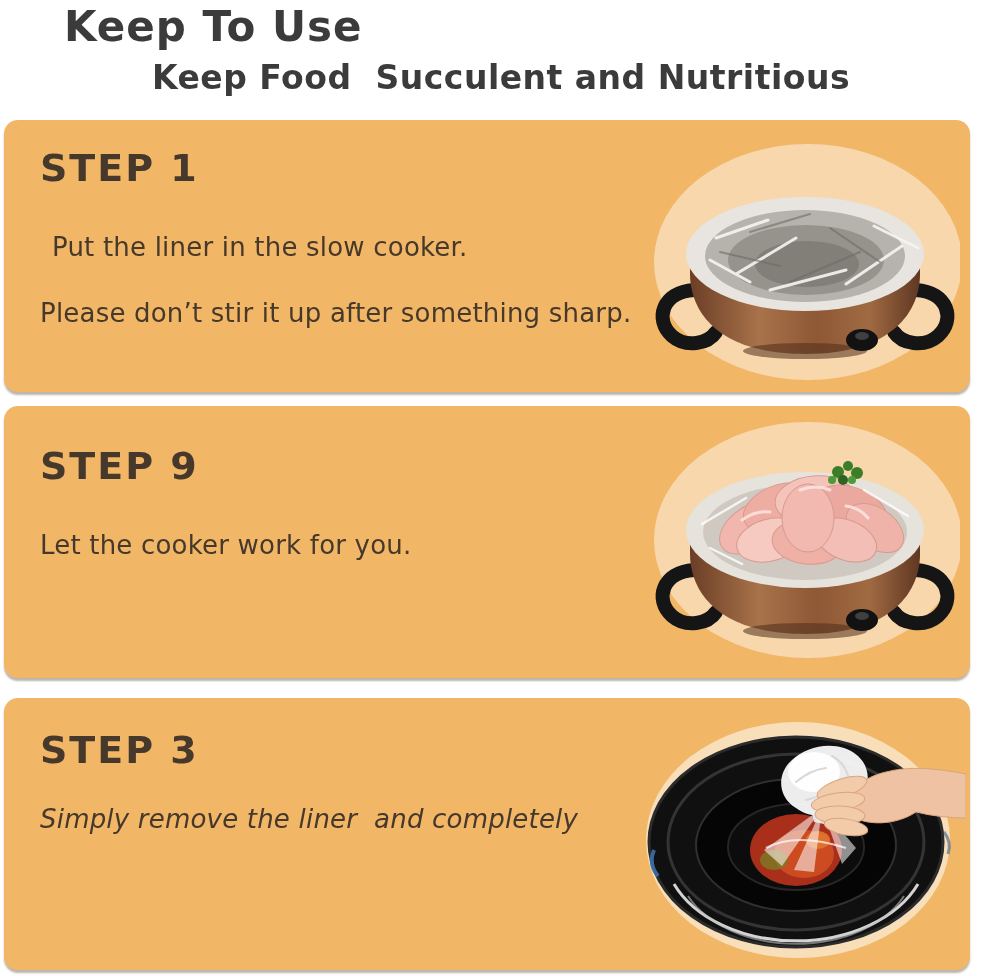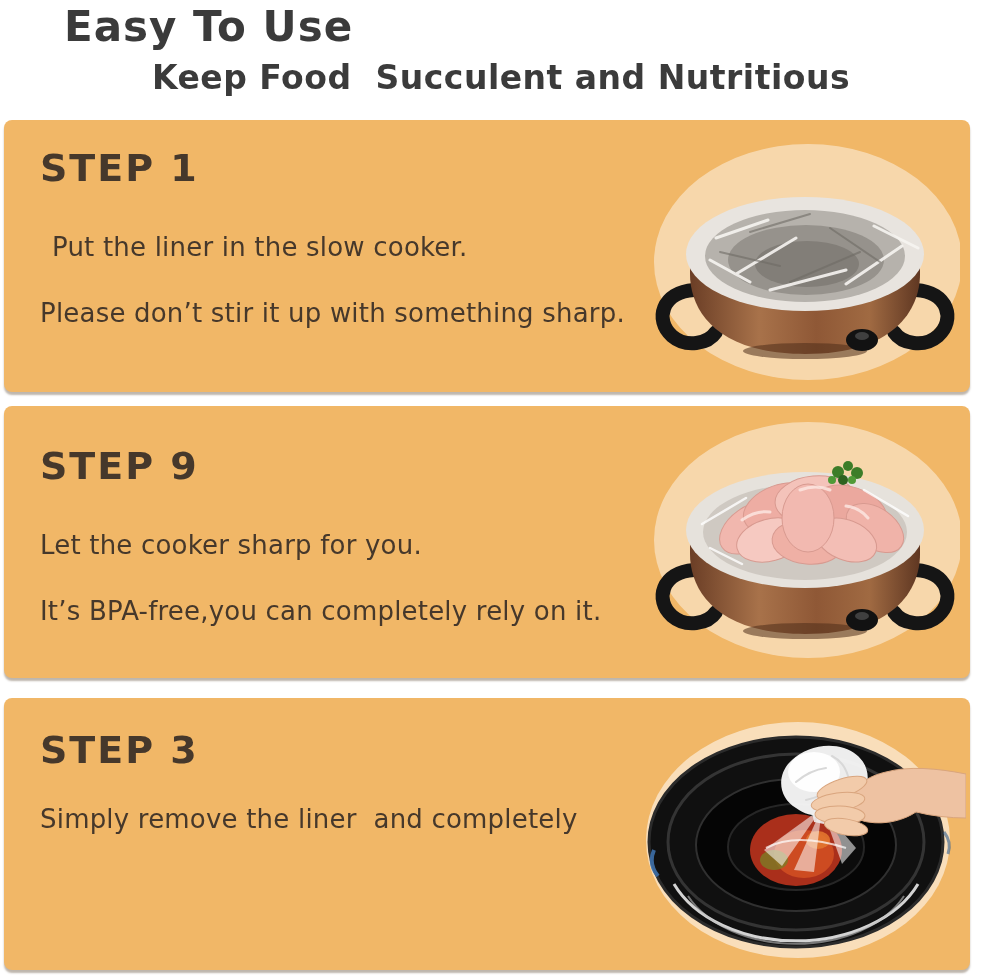--- a/index.html
+++ b/index.html
@@ -22,59 +22,59 @@
     color:var(--heading-text);white-space:pre;
   }
   .subtitle{
     position:absolute;left:152px;top:58px;
     font-size:33px;font-weight:bold;letter-spacing:0.5px;
     color:var(--heading-text);white-space:pre;
   }
   .panel{
     position:absolute;left:4px;width:966px;height:272px;
     background:var(--panel-background);
-    border-radius:8px;
+    border-radius:14px;
     box-shadow:0 3px 2px rgba(70,45,20,0.35);
   }
   .p1{top:120px;}
   .p2{top:406px;}
   .p3{top:698px;}
   .step-label{
     position:absolute;left:36px;top:26px;
     font-size:38px;font-weight:bold;letter-spacing:2px;
     color:var(--step-text);
   }
   .p2 .step-label{top:38px;}
   .p3 .step-label{top:30px;}
   .step-line{
     position:absolute;left:36px;
     font-size:26px;color:var(--step-text);
     letter-spacing:0.2px;white-space:pre;
   }
   .p1 .l1{top:112px;margin-left:12px;} .p1 .l2{top:178px;}
   .p2 .l1{top:124px;} .p2 .l2{top:190px;}
-  .p3 .l1{top:106px;} .p3 .l2{top:172px;}
+  .p3 .l1{top:106px;font-style:italic;} .p3 .l2{top:172px;}
   .photo{position:absolute;}
   .photo svg{display:block;width:100%;height:100%;}
   .photo1{right:10px;top:22px;width:310px;height:250px;}
   .photo2{right:10px;top:10px;width:310px;height:258px;}
   .photo3{right:4px;top:14px;width:320px;height:250px;}
 </style>
 </head>
 <body>
 
 <div class="page">
 
-  <div class="title">Easy To Use</div>
+  <div class="title">Keep To Use</div>
   <div class="subtitle">Keep Food  Succulent and Nutritious</div>
 
   <section class="panel p1">
     <div class="step-label">STEP 1</div>
     <div class="step-line l1">Put the liner in the slow cooker.</div>
-    <div class="step-line l2">Please don’t stir it up with something sharp.</div>
+    <div class="step-line l2">Please don’t stir it up after something sharp.</div>
     <div class="photo photo1">
       <svg viewBox="0 0 310 250" xmlns="http://www.w3.org/2000/svg">
         <defs>
           <linearGradient id="pot1" x1="0" y1="0" x2="1" y2="0">
             <stop offset="0" stop-color="#6b3e26"></stop>
             <stop offset="0.3" stop-color="#a8724a"></stop>
             <stop offset="0.55" stop-color="#8f5836"></stop>
             <stop offset="0.78" stop-color="#a06a42"></stop>
             <stop offset="1" stop-color="#5f3722"></stop>
           </linearGradient>
@@ -98,22 +98,21 @@
         <g>
           <ellipse cx="212" cy="198" rx="16" ry="11" fill="#121212"></ellipse>
           <ellipse cx="212" cy="194" rx="7" ry="4" fill="#3f3f3f"></ellipse>
         </g>
       </svg>
     </div>
   </section>
 
   <section class="panel p2">
     <div class="step-label">STEP 9</div>
-    <div class="step-line l1">Let the cooker sharp for you.</div>
-    <div class="step-line l2">It’s BPA-free,you can completely rely on it.</div>
+    <div class="step-line l1">Let the cooker work for you.</div>
     <div class="photo photo2">
       <svg viewBox="0 0 310 250" xmlns="http://www.w3.org/2000/svg">
         <defs>
           <linearGradient id="pot2" x1="0" y1="0" x2="1" y2="0">
             <stop offset="0" stop-color="#6b3e26"></stop>
             <stop offset="0.3" stop-color="#a8724a"></stop>
             <stop offset="0.55" stop-color="#8f5836"></stop>
             <stop offset="0.78" stop-color="#a06a42"></stop>
             <stop offset="1" stop-color="#5f3722"></stop>
           </linearGradient>

